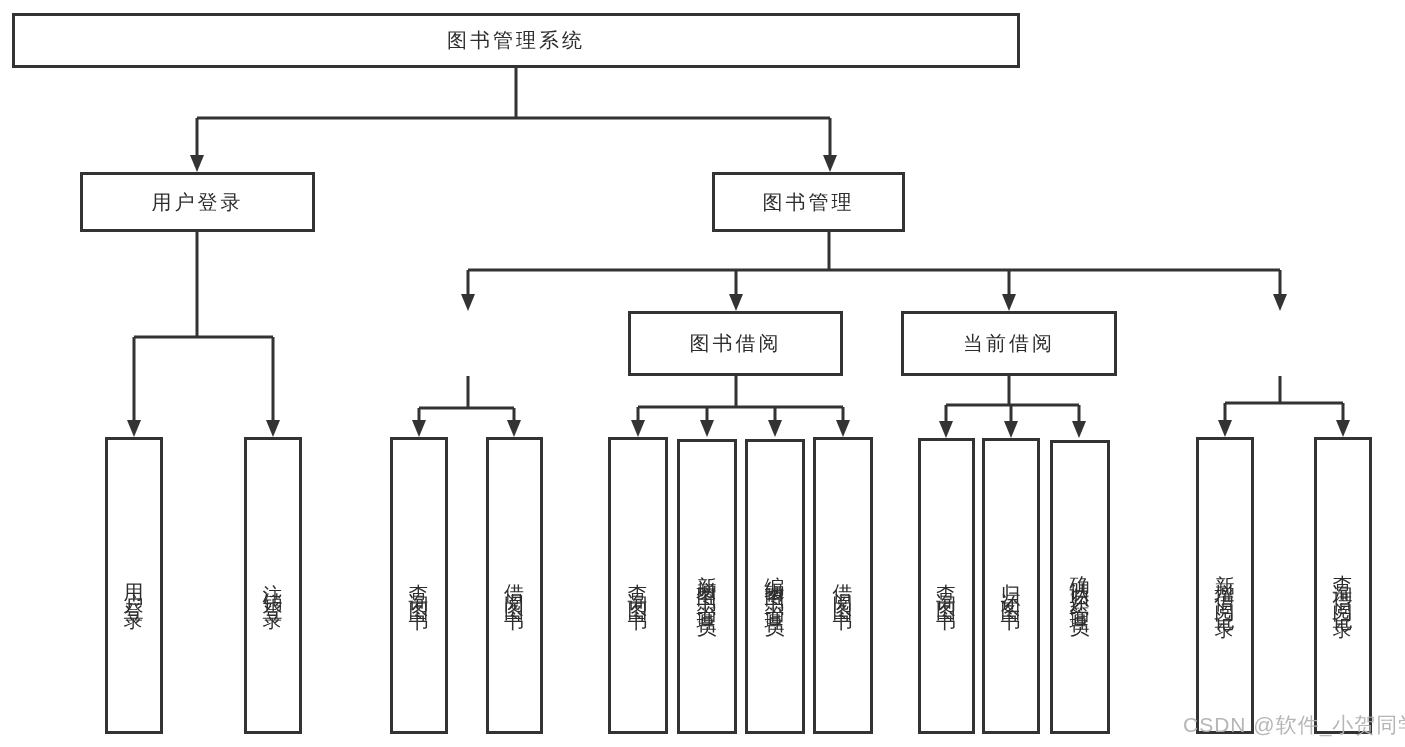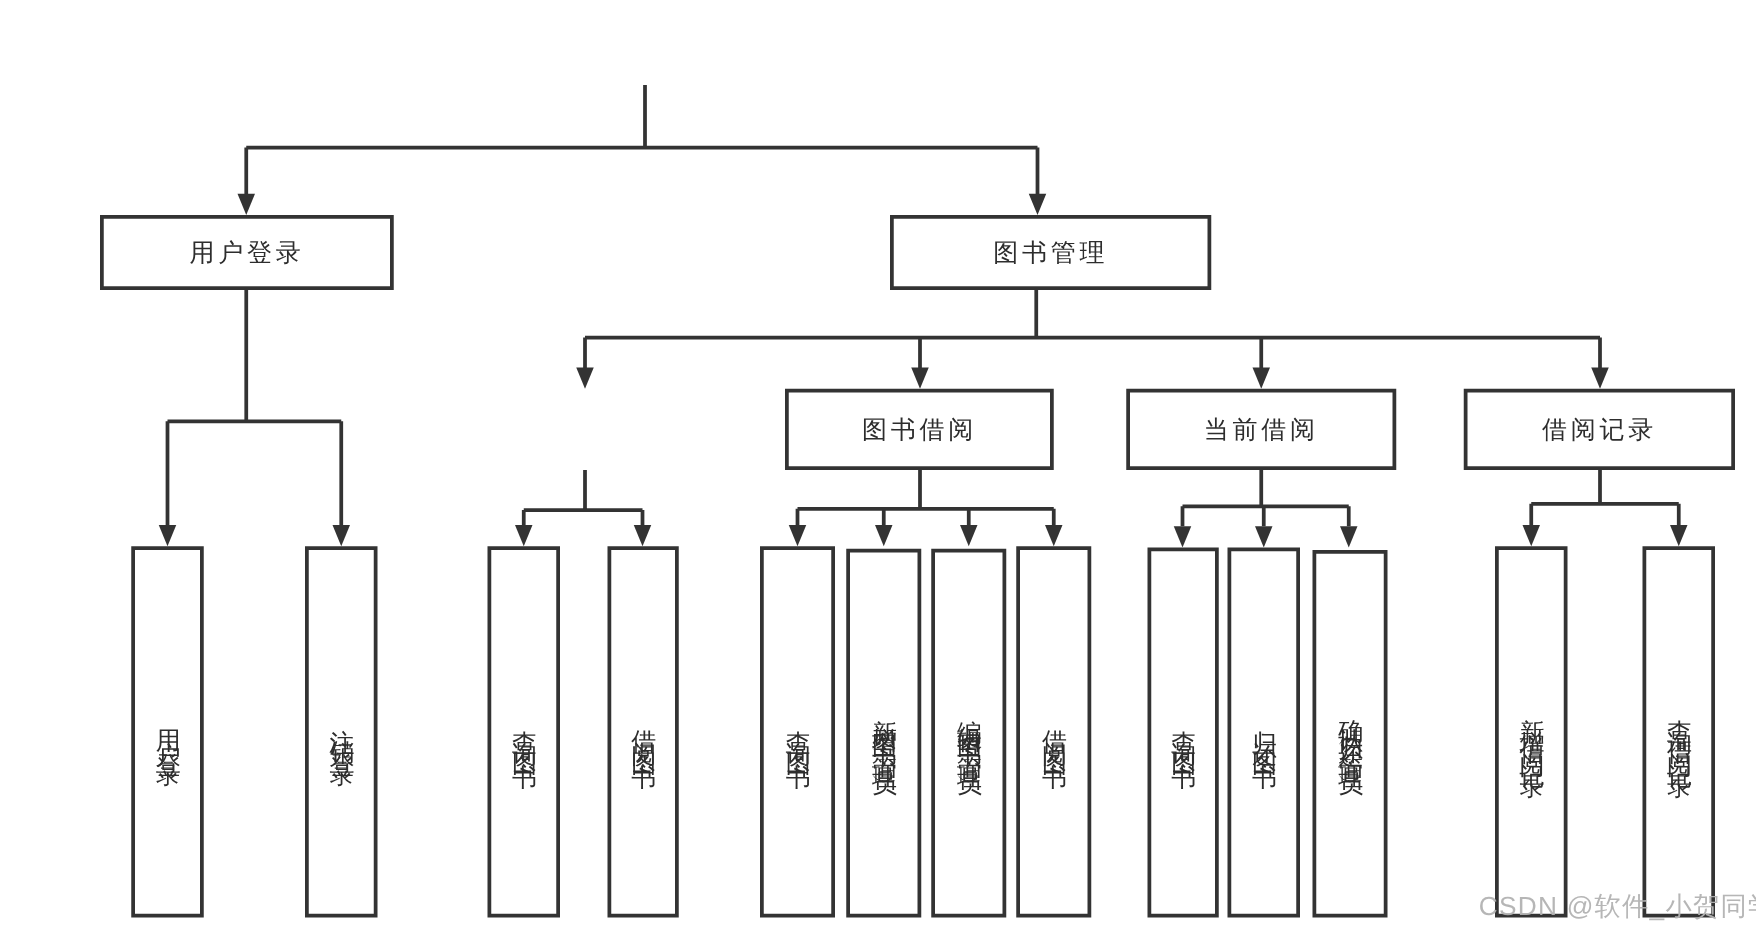--- a/index.html
+++ b/index.html
@@ -95,36 +95,36 @@
       <polygon points="1072,421 1086,421 1079,438"></polygon>
     </g>
 
     <g>
       <path d="M1280,376 L1280,403 M1225,403 L1343,403 M1225,403 L1225,421 M1343,403 L1343,421"></path>
       <polygon points="1218,420 1232,420 1225,437"></polygon>
       <polygon points="1336,420 1350,420 1343,437"></polygon>
     </g>
   </svg>
 
+  <div class="box" style="left:12px;top:13px;width:1008px;height:55px;">
+    <span class="h-label">图书管理系统</span>
+  </div>
 
   <div class="box" style="left:80px;top:172px;width:235px;height:60px;">
     <span class="h-label">用户登录</span>
   </div>
-  <div class="box" style="left:712px;top:172px;width:257px;height:60px;">
+  <div class="box" style="left:712px;top:172px;width:193px;height:60px;">
     <span class="h-label">图书管理</span>
   </div>
 
   <div class="box" style="left:628px;top:311px;width:215px;height:65px;align-items:center;">
     <span class="h-label">图书借阅</span>
   </div>
   <div class="box" style="left:901px;top:311px;width:216px;height:65px;">
     <span class="h-label">当前借阅</span>
-  </div>
-  <div class="box" style="left:1171px;top:311px;width:217px;height:65px;">
-    <span class="h-label">借阅记录</span>
   </div>
 
   <div class="box" style="left:105px;top:437px;width:58px;height:297px;">
     <span class="v-label">用户登录</span>
   </div>
   <div class="box" style="left:244px;top:437px;width:58px;height:297px;">
     <span class="v-label">注销登录</span>
   </div>
 
   <div class="box" style="left:390px;top:437px;width:58px;height:297px;">

